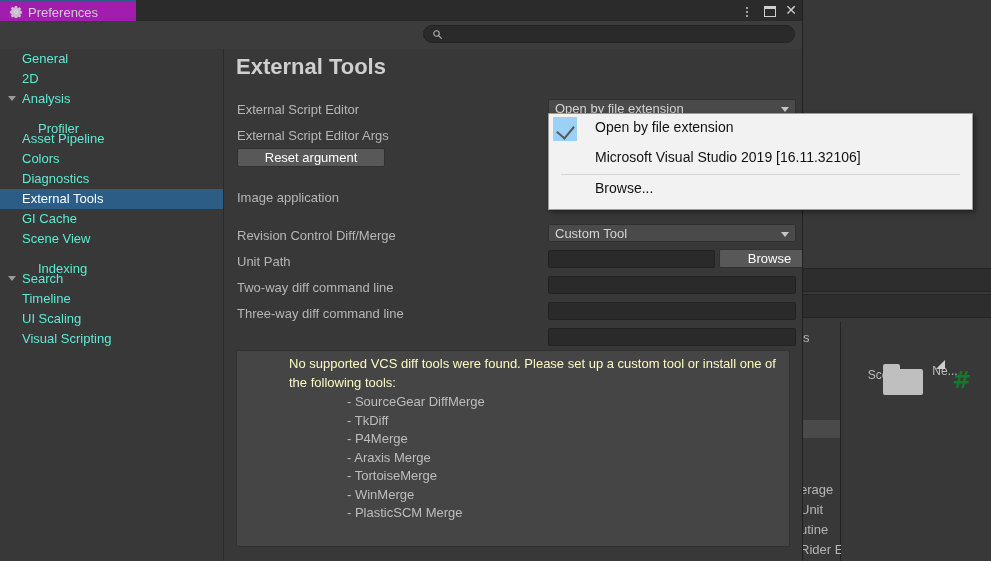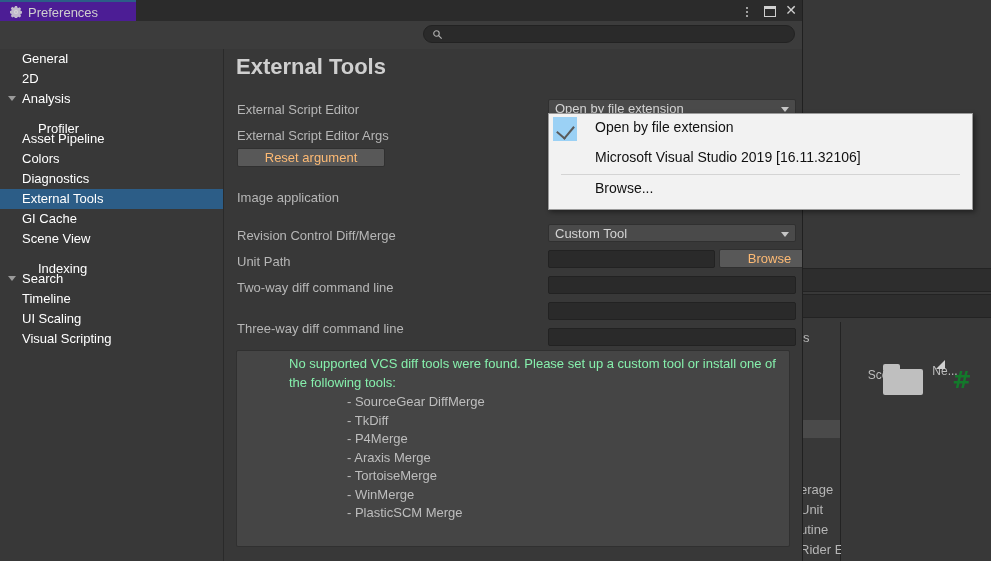--- a/index.html
+++ b/index.html
@@ -34,21 +34,21 @@
   .cs-ico .fold{position:absolute;right:0;top:0;border-width:0 0 9px 9px;border-style:solid;border-color:transparent transparent #d0d0d0 transparent;}
   .cs-ico .hash{position:absolute;left:0;top:0;width:34px;height:40px;line-height:40px;text-align:center;
      color:#13792b;font-weight:bold;font-size:23px;font-family:"DejaVu Sans",sans-serif;}
 
   
   #prefs-window{position:absolute;left:0;top:0;width:802px;height:561px;background:#383838;
      border-right:1px solid #202020;}
 
   
   #tabbar{position:absolute;left:0;top:0;width:802px;height:21px;background:#2b2b2b;}
-  #tab-preferences{position:absolute;left:0;top:0;width:136px;height:21px;background:#4c1d95;
+  #tab-preferences{position:absolute;left:0;top:0;width:136px;height:21px;background:#a21caf;
      border-top:2px solid #2c5d87;box-sizing:border-box;cursor:default;}
   #tab-preferences .gear{position:absolute;left:10px;top:4px;width:12px;height:12px;}
   #tab-preferences .lbl{position:absolute;left:28px;top:3px;font-size:13px;color:#cfcfcf;}
   .wbtn{position:absolute;top:3px;width:16px;height:16px;cursor:pointer;}
   #btn-menu{left:739px;}
   #btn-max{left:761px;}
   #btn-close{left:783px;}
   .dot{position:absolute;left:7px;width:2px;height:2px;background:#c9c9c9;border-radius:50%;}
   .maxsq{position:absolute;left:3px;top:3px;width:10px;height:9px;border:1px solid #cfcfcf;}
   .maxsq:after{content:"";position:absolute;left:0;top:0;right:0;height:2px;background:#cfcfcf;}
@@ -60,21 +60,21 @@
      border-bottom:1px solid #2a2a2a;}
   #search-field{position:absolute;left:423px;top:4px;width:372px;height:18px;background:#2a2a2a;
      border:1px solid #222;border-radius:9px;box-sizing:border-box;cursor:text;}
   #search-icon{position:absolute;left:8px;top:3px;width:11px;height:11px;}
   #search-input{position:absolute;left:24px;top:0;width:340px;height:16px;line-height:16px;
      font-size:12px;color:#8d8d8d;}
 
   
   #sidebar{position:absolute;left:0;top:49px;width:223px;height:512px;background:#383838;
      border-right:1px solid #2a2a2a;overflow:hidden;}
-  .side-item{position:relative;height:20px;line-height:20px;font-size:13px;color:#ffffff;cursor:pointer;white-space:nowrap;}
+  .side-item{position:relative;height:20px;line-height:20px;font-size:13px;color:#5eead4;cursor:pointer;white-space:nowrap;}
   .side-item.sel{background:#2c5d87;color:#ffffff;}
   .side-item .tri{position:absolute;left:8px;top:7px;width:0;height:0;
      border-left:4px solid transparent;border-right:4px solid transparent;border-top:5px solid #9a9a9a;}
   .side-item .txt{position:absolute;}
   .side-item.d0 .txt{left:22px;}
   .side-item.d1 .txt{left:38px;margin-top:10px;}
 
   
   #main{position:absolute;left:224px;top:49px;width:578px;height:512px;background:#383838;overflow:hidden;}
   #page-title{position:absolute;left:12px;top:5px;font-size:22px;font-weight:bold;color:#cfcfcf;}
@@ -86,25 +86,25 @@
      box-sizing:border-box;border-radius:2px;cursor:pointer;}
   .popupfield .pv{position:absolute;left:6px;top:1px;font-size:13px;color:#d4d4d4;white-space:nowrap;}
   .popupfield .arrow{position:absolute;right:6px;top:7px;width:0;height:0;
      border-left:4px solid transparent;border-right:4px solid transparent;border-top:5px solid #c6c6c6;}
 
   .textfield{position:absolute;height:18px;background:#2a2a2a;border:1px solid #222;
      box-sizing:border-box;border-radius:2px;cursor:text;}
 
   .btn{position:absolute;height:19px;background:#585858;border:1px solid #303030;box-sizing:border-box;
      border-radius:2px;cursor:pointer;text-align:center;}
-  .btn .bl{display:block;line-height:17px;font-size:13px;color:#fdba74;}
+  .btn .bl{display:block;line-height:17px;font-size:13px;color:#ffffff;}
 
   #infobox{position:absolute;left:12px;top:301px;width:554px;height:197px;background:#454545;
      border:1px solid #303030;box-sizing:border-box;border-radius:2px;}
-  #infobox .para{position:absolute;left:52px;top:4px;width:490px;font-size:13px;color:#86efac;line-height:18.5px;}
+  #infobox .para{position:absolute;left:52px;top:4px;width:490px;font-size:13px;color:#fef9c3;line-height:18.5px;}
   #infobox .tools{position:absolute;left:110px;top:42px;font-size:13px;color:#bdbdbd;line-height:18.5px;}
 
   
   #dropdown-popup{position:absolute;left:548px;top:113px;width:423px;height:95px;background:#f2f2f2;
      border:1px solid #9a9a9a;box-shadow:2px 2px 5px rgba(0,0,0,.45);z-index:50;}
   .pitem{position:relative;height:30px;cursor:pointer;}
   .pitem .chkbox{position:absolute;left:4px;top:3px;width:24px;height:24px;}
   .pitem.checked .chkbox{background:#9bd1f5;}
   .pitem .chk{position:absolute;left:7px;top:5px;width:9px;height:14px;
      border-right:2px solid #5a5a5a;border-bottom:2px solid #5a5a5a;transform:rotate(40deg);}
@@ -268,21 +268,21 @@
       <span class="bl">Browse</span>
     </div>
 
     <div class="row" style="top:228px">
       <span class="lbl">Two-way diff command line</span>
     </div>
     <div class="textfield" style="left:324px;top:227px;width:248px">
       <span class="pv" style="position:absolute;left:5px;top:1px;font-size:13px;color:#d4d4d4"></span>
     </div>
 
-    <div class="row" style="top:269px">
+    <div class="row" style="top:254px">
       <span class="lbl">Three-way diff command line</span>
     </div>
     <div class="textfield" style="left:324px;top:253px;width:248px">
       <span class="pv" style="position:absolute;left:5px;top:1px;font-size:13px;color:#d4d4d4"></span>
     </div>
 
     <div class="textfield" style="left:324px;top:279px;width:248px">
       <span class="pv" style="position:absolute;left:5px;top:1px;font-size:13px;color:#d4d4d4"></span>
     </div>
 

